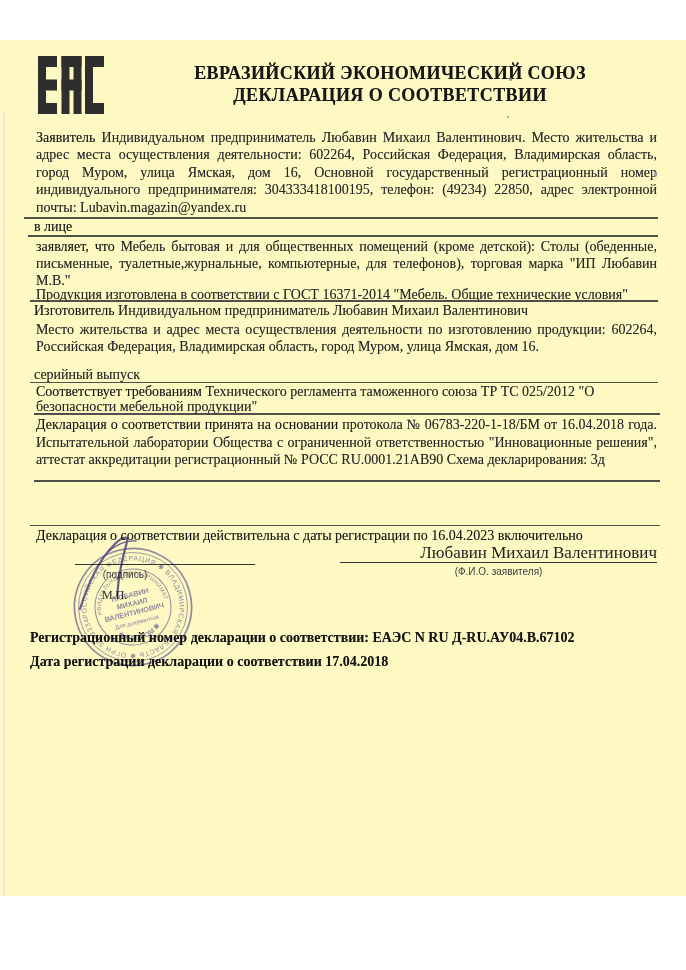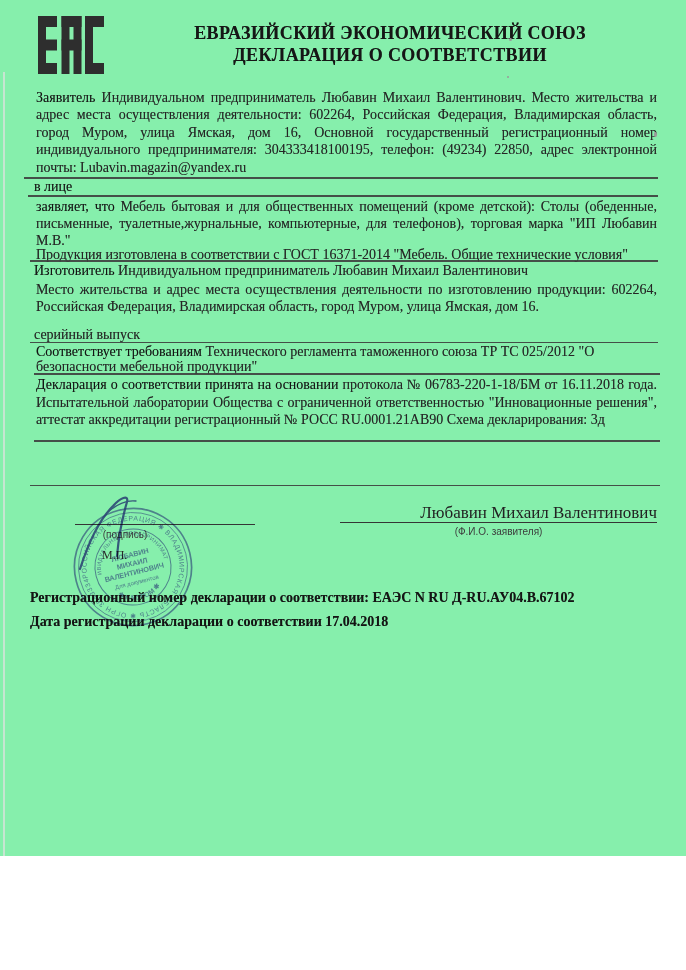--- a/index.html
+++ b/index.html
@@ -1,18 +1,18 @@
 <!DOCTYPE html>
 <html><head>
 <meta charset="utf-8">
 <style>
   html,body{margin:0;padding:0;background:#ffffff;}
   .page{
-    position:relative;width:686px;height:856px;background:#86efac;
-    font-family:"Liberation Serif", serif;color:#232323;overflow:hidden;
+    position:relative;width:686px;height:856px;background:#fef9c3;
+    font-family:"Liberation Serif", serif;color:#232323;overflow:hidden;margin-top:40px;
   }
   
   .eac-logo{position:absolute;left:38px;top:16px;width:66px;height:58px;}
   .doc-title{
     position:absolute;left:140px;top:22px;width:500px;text-align:center;
     font-weight:bold;font-size:18px;line-height:22px;letter-spacing:.4px;color:#161616;
     text-shadow:0 0 .5px rgba(0,0,0,.45);
   }
   
   .blk{position:absolute;left:36px;width:621px;font-size:14px;color:#262626;
@@ -92,26 +92,29 @@
     <span>серийный выпуск</span>
   </div>
   <div class="rule" style="top:341.5px;left:30px;width:628px;"></div>
 
   <div class="blk" style="top:344px;line-height:15px;">
     <b>Соответствует требованиям</b><span> Технического регламента таможенного союза ТР ТС 025/2012 "О безопасности мебельной продукции"</span>
   </div>
   <div class="rule" style="top:373px;left:34px;width:626px;"></div>
 
   <div class="blk just" style="top:376px;line-height:17.6px;">
-    <b>Декларация о соответствии принята на основании</b><span> протокола № 06783-220-1-18/БМ от 16.11.2018 года. Испытательной лаборатории Общества с ограниченной ответственностью "Инновационные решения", аттестат аккредитации регистрационный № РОСС RU.0001.21АВ90 Схема декларирования: 3д</span>
+    <b>Декларация о соответствии принята на основании</b><span> протокола № 06783-220-1-18/БМ от 16.04.2018 года. Испытательной лаборатории Общества с ограниченной ответственностью "Инновационные решения", аттестат аккредитации регистрационный № РОСС RU.0001.21АВ90 Схема декларирования: 3д</span>
   </div>
   <div class="rule" style="top:440px;left:34px;width:626px;"></div>
 
   <div class="rule" style="top:484.5px;left:30px;width:630px;"></div>
 
+  <div class="blk nowrap" style="top:488px;">
+    <b>Декларация о соответствии действительна с даты регистрации по 16.04.2023 включительно</b>
+  </div>
 
   <div class="name-right" style="top:503px;">Любавин Михаил Валентинович</div>
   <div class="sigline" style="top:524px;left:75px;width:180px;"></div>
   <div class="sigline" style="top:521.5px;left:340px;width:317px;"></div>
   <div class="caption" style="top:529px;left:60px;width:130px;">(подпись)</div>
   <div class="caption" style="top:526px;left:340px;width:317px;">(Ф.И.О. заявителя)</div>
   <div class="mp" style="top:548px;left:102px;">М.П.</div>
 
   <div class="regline" style="top:590px;">
     <span>Регистрационный номер декларации о соответствии:</span><span> ЕАЭС N RU Д-RU.АУ04.В.67102</span>

